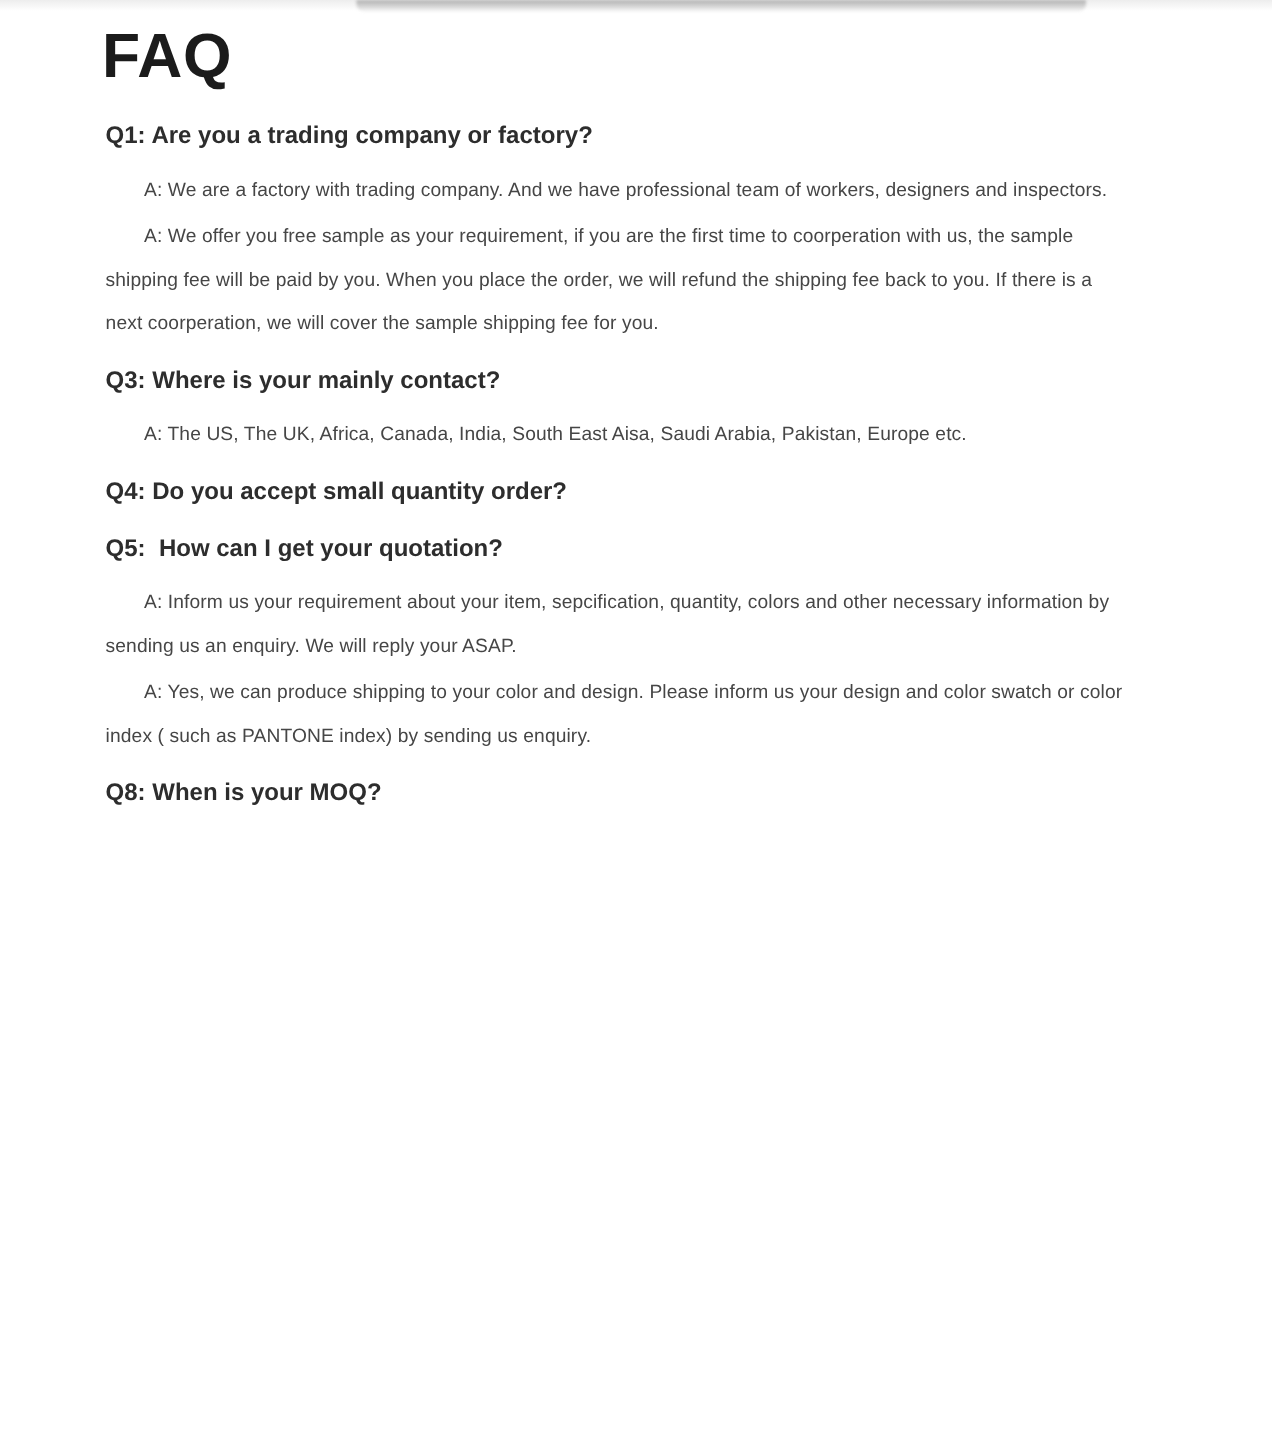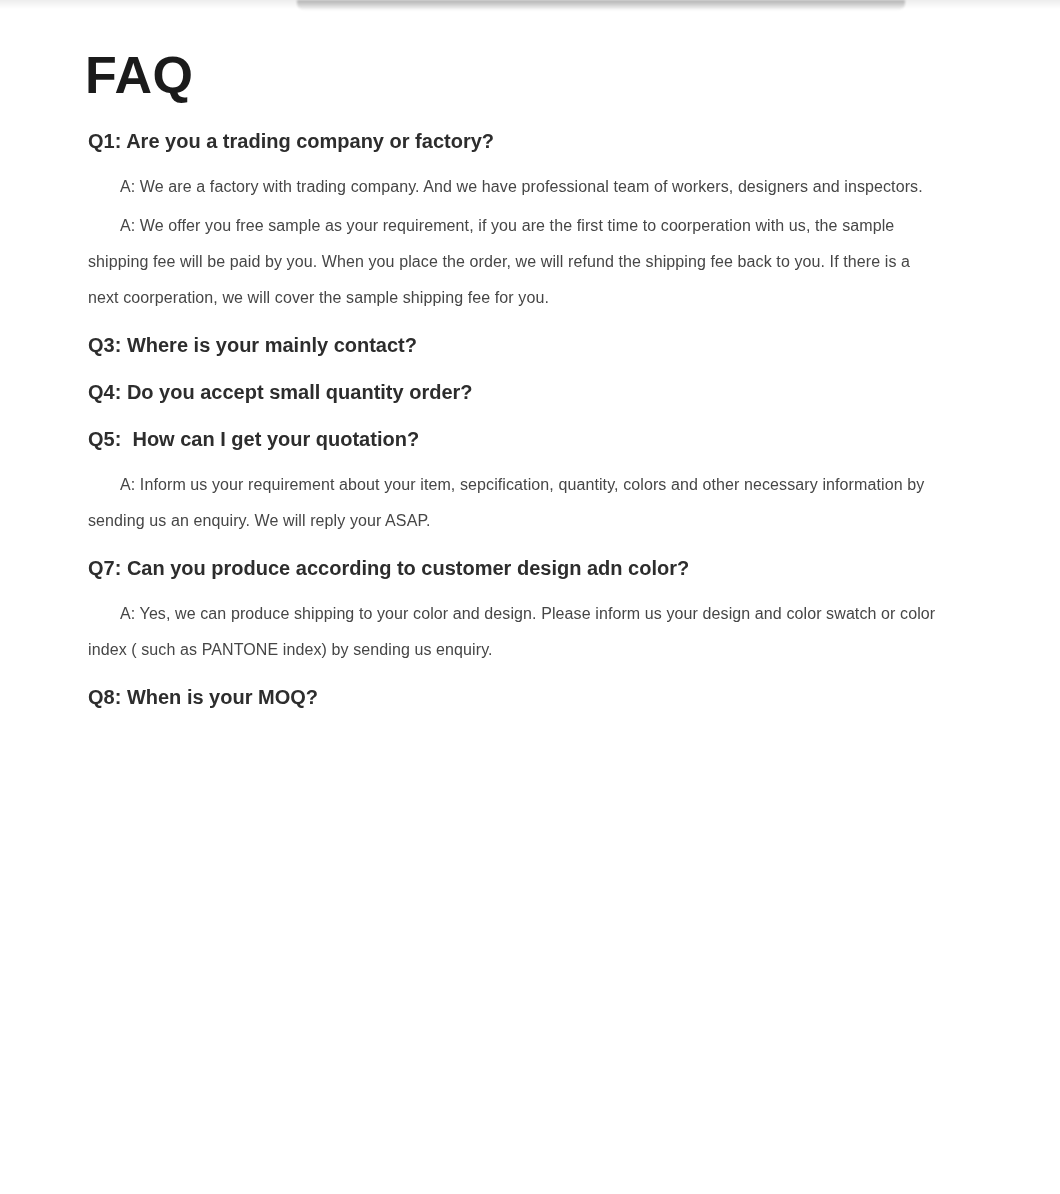--- a/index.html
+++ b/index.html
@@ -25,21 +25,21 @@
     position: absolute;
     top: 0;
     left: 297px;
     width: 608px;
     height: 10px;
     background: linear-gradient(to bottom, rgba(125,125,125,0.55), rgba(190,190,190,0.08));
     border-radius: 0 0 7px 7px;
     filter: blur(1.2px);
   }
   .content {
-    padding: 49px 115px 24px 85px;
+    padding: 21px 115px 24px 85px;
   }
   h1.page-title {
     margin: 0 0 22px 0;
     font-size: 52px;
     line-height: 52px;
     font-weight: bold;
     letter-spacing: 0.5px;
     color: #1b1b1b;
   }
   .qa-item { margin: 3px; }
@@ -74,33 +74,33 @@
     <h2 class="question">Q1: Are you a trading company or factory?</h2>
     <p class="answer">A: We are a factory with trading company. And we have professional team of workers, designers and inspectors.</p>
   </section>
 
   <section class="qa-item">
     <p class="answer">A: We offer you free sample as your requirement, if you are the first time to coorperation with us, the sample shipping fee will be paid by you. When you place the order, we will refund the shipping fee back to you. If there is a next coorperation, we will cover the sample shipping fee for you.</p>
   </section>
 
   <section class="qa-item">
     <h2 class="question">Q3: Where is your mainly contact?</h2>
+    <p class="answer">A: The US, The UK, Africa, Canada, India, South East Aisa, Saudi Arabia, Pakistan, Europe etc.</p>
   </section>
 
   <section class="qa-item">
     <h2 class="question">Q4: Do you accept small quantity order?</h2>
   </section>
 
   <section class="qa-item">
     <h2 class="question">Q5:  How can I get your quotation?</h2>
     <p class="answer">A: Inform us your requirement about your item, sepcification, quantity, colors and other necessary information by sending us an enquiry. We will reply your ASAP.</p>
   </section>
 
 
   <section class="qa-item">
-    <h2 class="question">Q7: Can you produce according to customer design adn color?</h2>
     <p class="answer">A: Yes, we can produce shipping to your color and design. Please inform us your design and color swatch or color index ( such as PANTONE index) by sending us enquiry.</p>
   </section>
 
   <section class="qa-item">
     <h2 class="question">Q8: When is your MOQ?</h2>
   </section>
 </main>
 
 </body></html>

